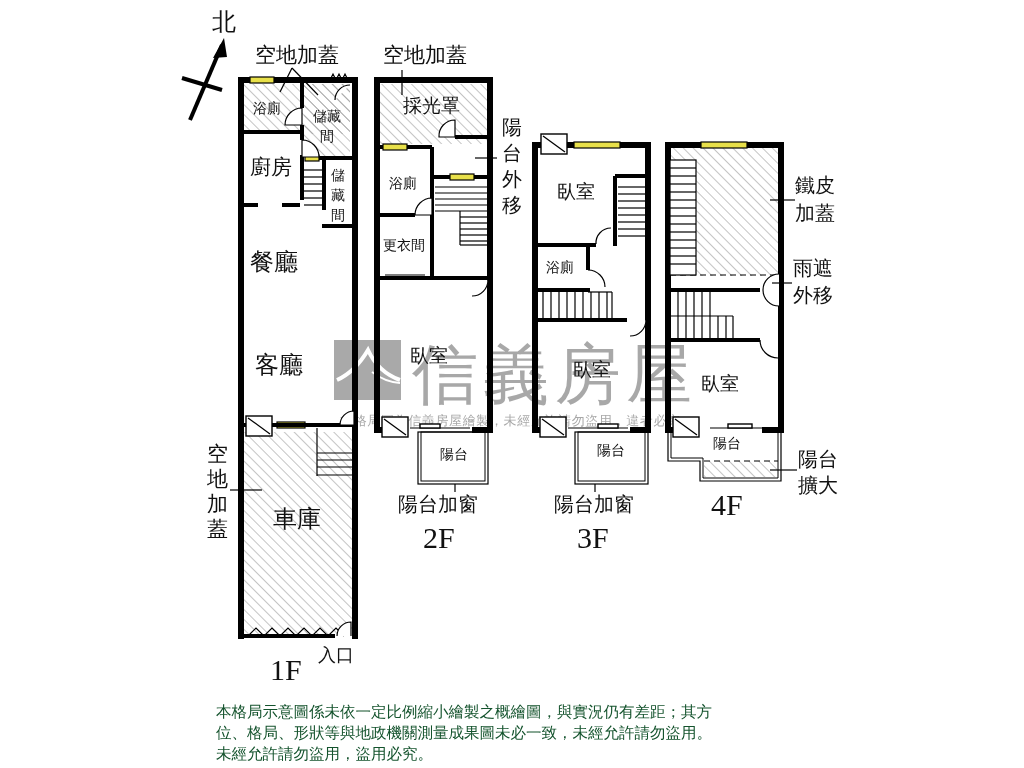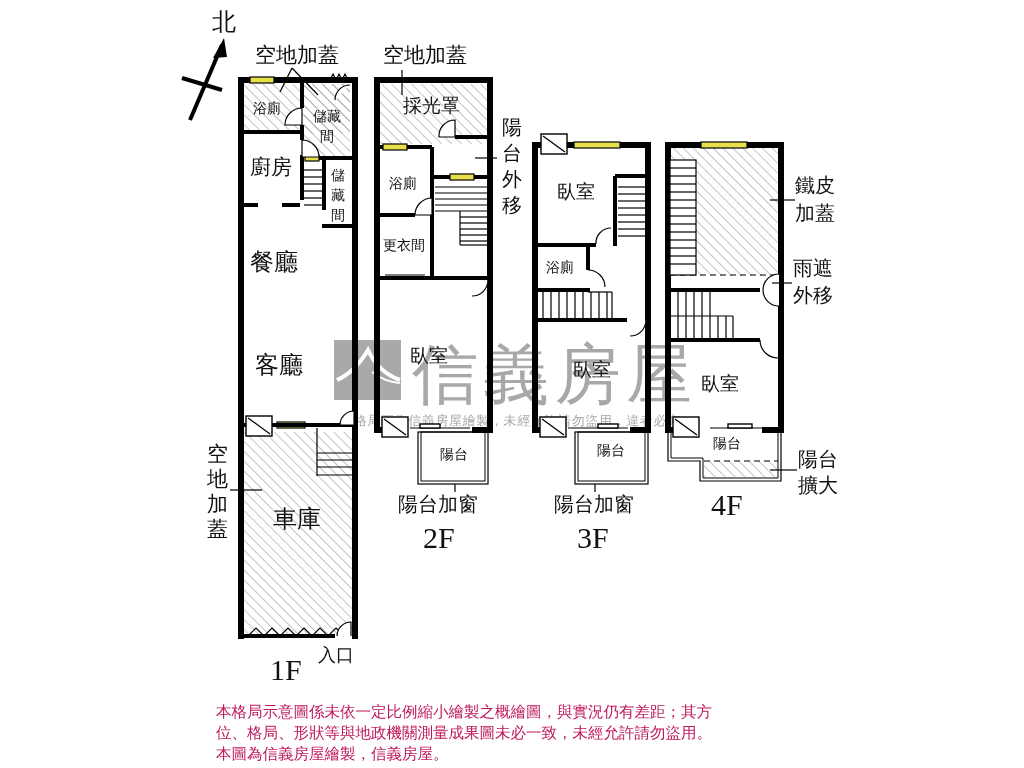--- a/index.html
+++ b/index.html
@@ -13,21 +13,21 @@
   .door { fill: #fff; stroke: #000; stroke-width: 1.2; }
   .win { fill: #e8e04a; stroke: #000; stroke-width: 1.2; }
   .stairs line { stroke: #000; stroke-width: 1.2; }
   .box { fill: #fff; stroke: #000; stroke-width: 1.4; }
   .room-lbl { font-family: "DejaVu Sans", "Liberation Sans", sans-serif; fill: #111; }
   .floor-lbl { font-family: "Liberation Serif", "DejaVu Serif", serif; fill: #111; }
   .wm-text { font-family: "DejaVu Sans", "Liberation Sans", sans-serif; fill: #9a9a9a; opacity: 0.85; }
   .wm-small { font-family: "DejaVu Sans", "Liberation Sans", sans-serif; fill: #a8a8a8; }
   #disclaimer { position: absolute; left: 216px; top: 702px; width: 620px;
                 font-family: "DejaVu Sans", "Liberation Sans", sans-serif;
-                font-size: 15.5px; line-height: 21px; color: #be185d; }
+                font-size: 15.5px; line-height: 21px; color: #14532d; }
   #disclaimer div { white-space: nowrap; }
 </style>
 </head>
 <body>
 
 <svg id="plan" viewBox="0 0 1024 768" xmlns="http://www.w3.org/2000/svg">
   <defs>
     <pattern id="hatch" patternUnits="userSpaceOnUse" width="7" height="7" patternTransform="rotate(-45)">
       <line x1="0" y1="0" x2="0" y2="7" stroke="#8a8a8a" stroke-width="1"></line>
     </pattern>
@@ -299,14 +299,14 @@
     <text class="room-lbl" x="713" y="448" font-size="14">陽台</text>
     <text class="room-lbl" x="798" y="466" font-size="20">陽台</text>
     <text class="room-lbl" x="798" y="492" font-size="20">擴大</text>
     <text class="floor-lbl" x="711" y="515" font-size="30">4F</text>
   </g>
 </svg>
 
 <div id="disclaimer">
   <div>本格局示意圖係未依一定比例縮小繪製之概繪圖，與實況仍有差距；其方</div>
   <div>位、格局、形狀等與地政機關測量成果圖未必一致，未經允許請勿盜用。</div>
-  <div>本圖為信義房屋繪製，信義房屋。</div>
+  <div>未經允許請勿盜用，盜用必究。</div>
 </div>
 
 </body></html>

